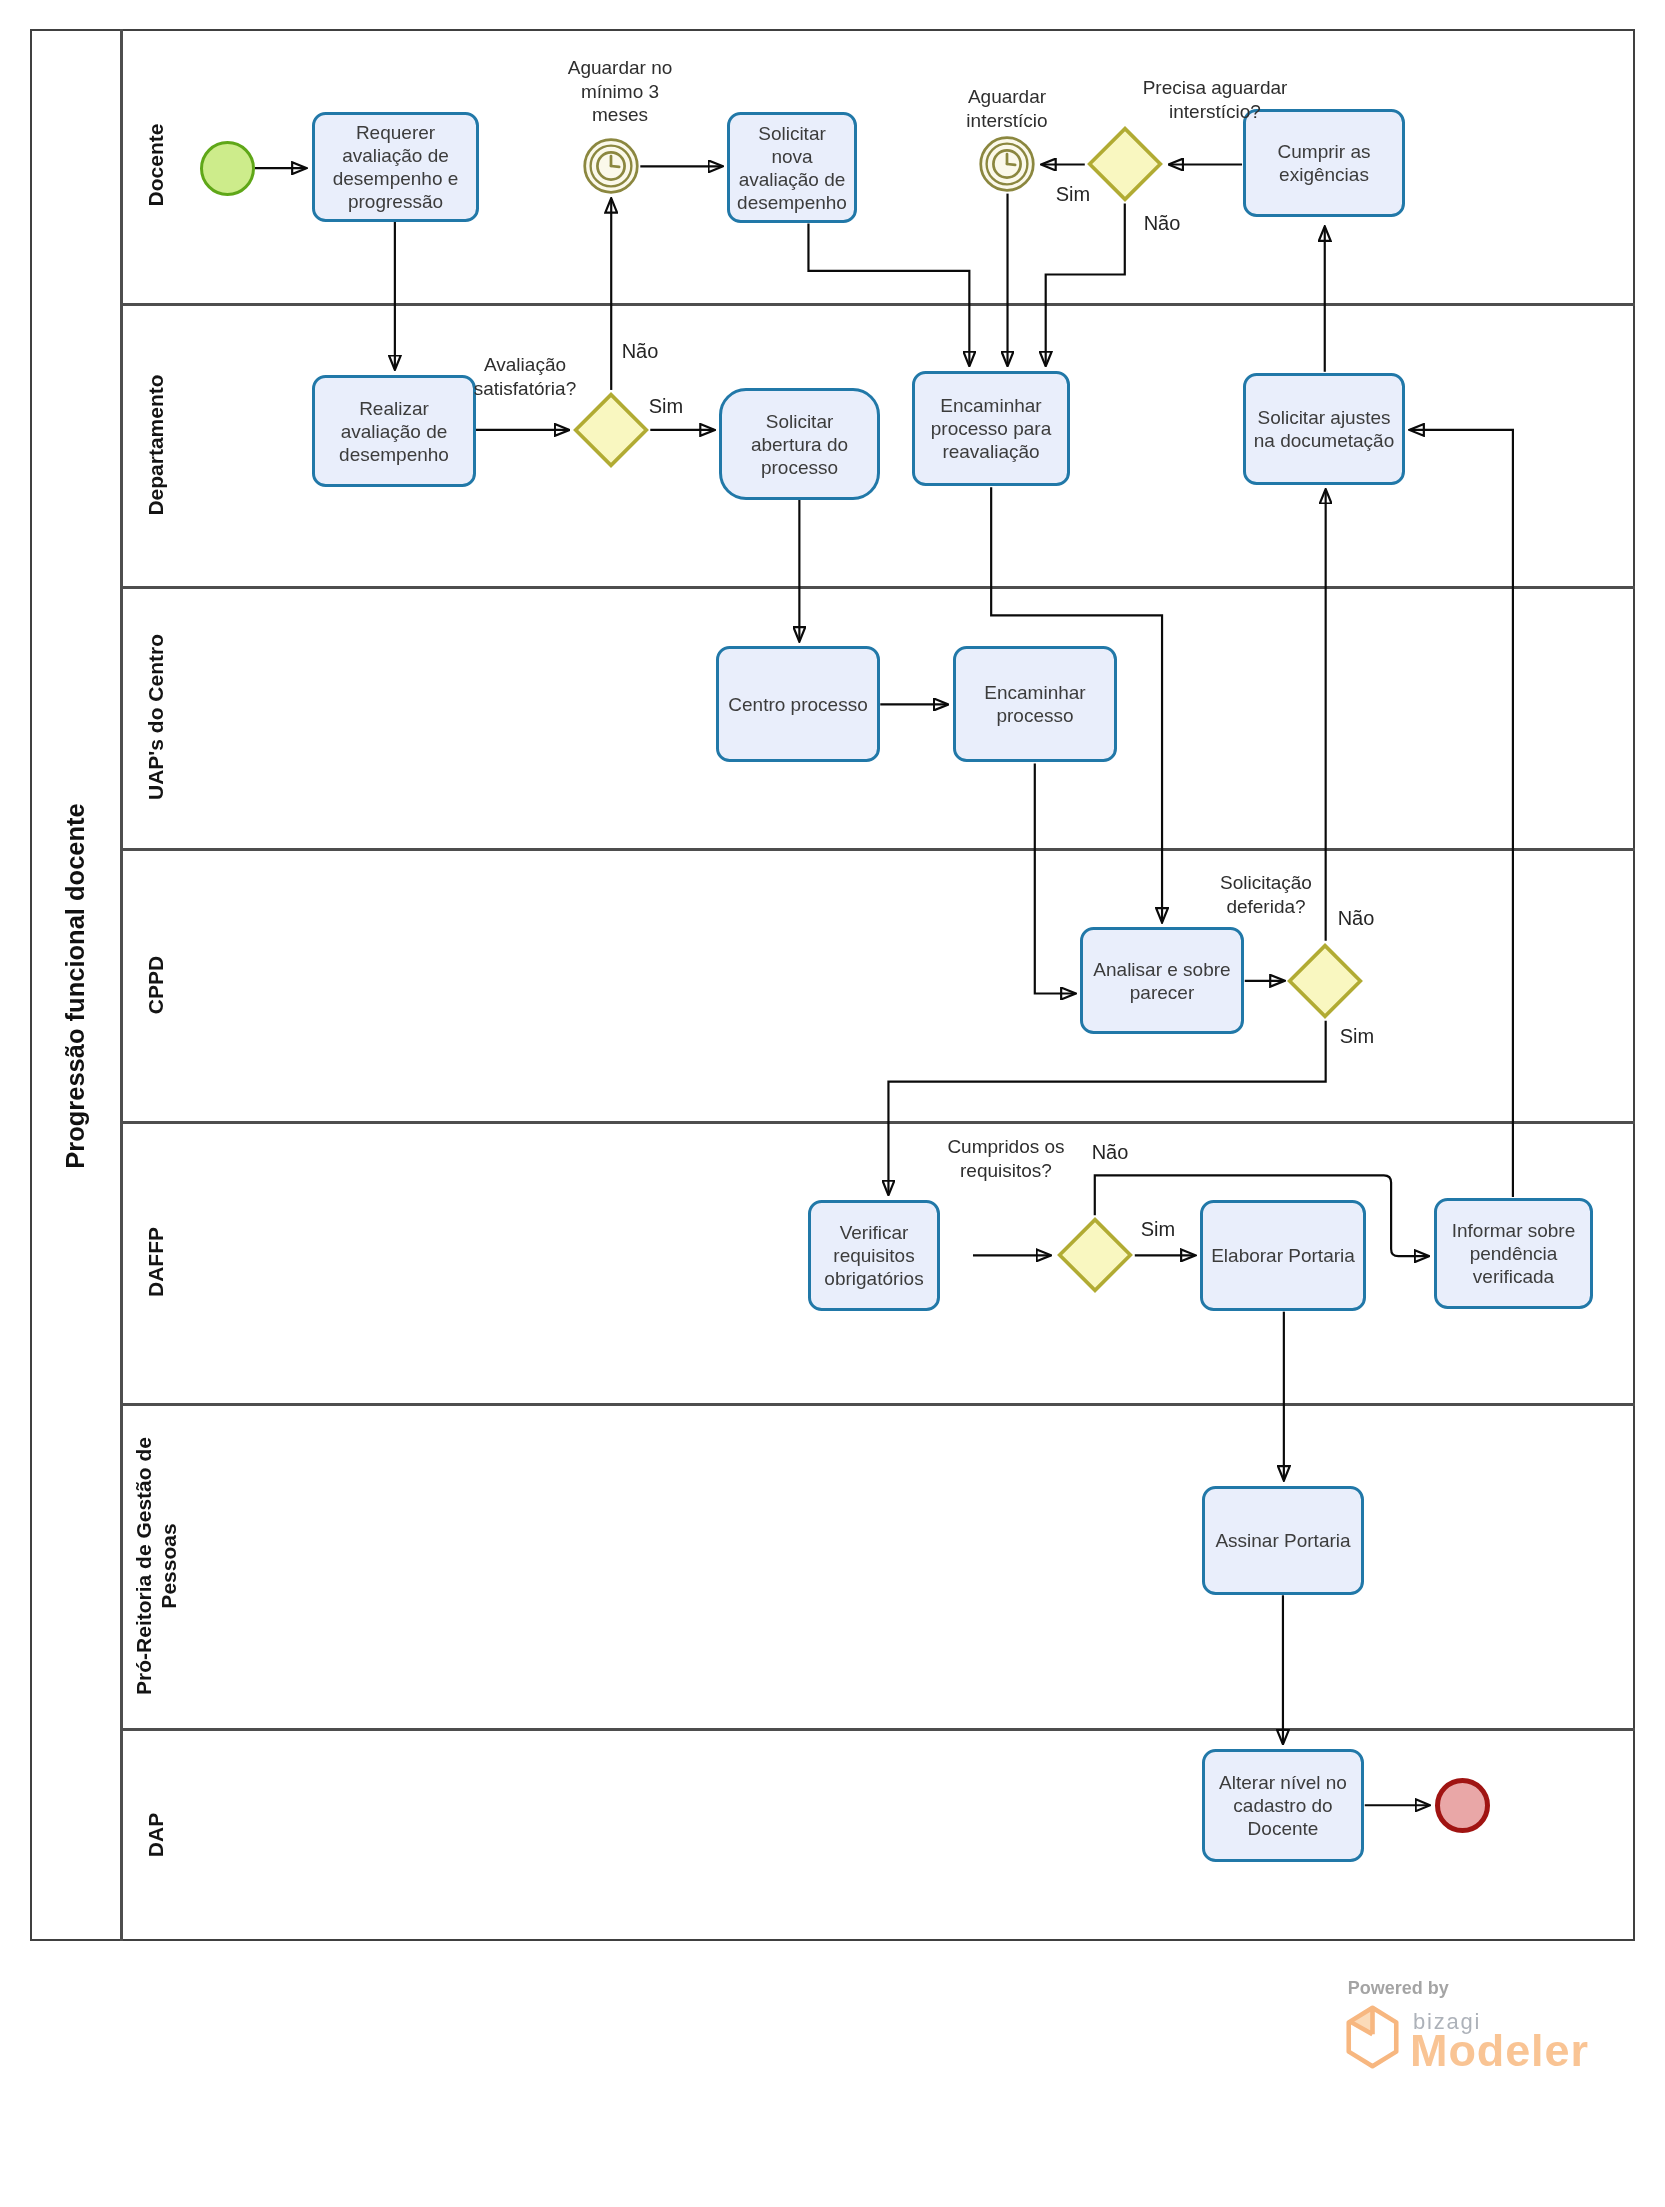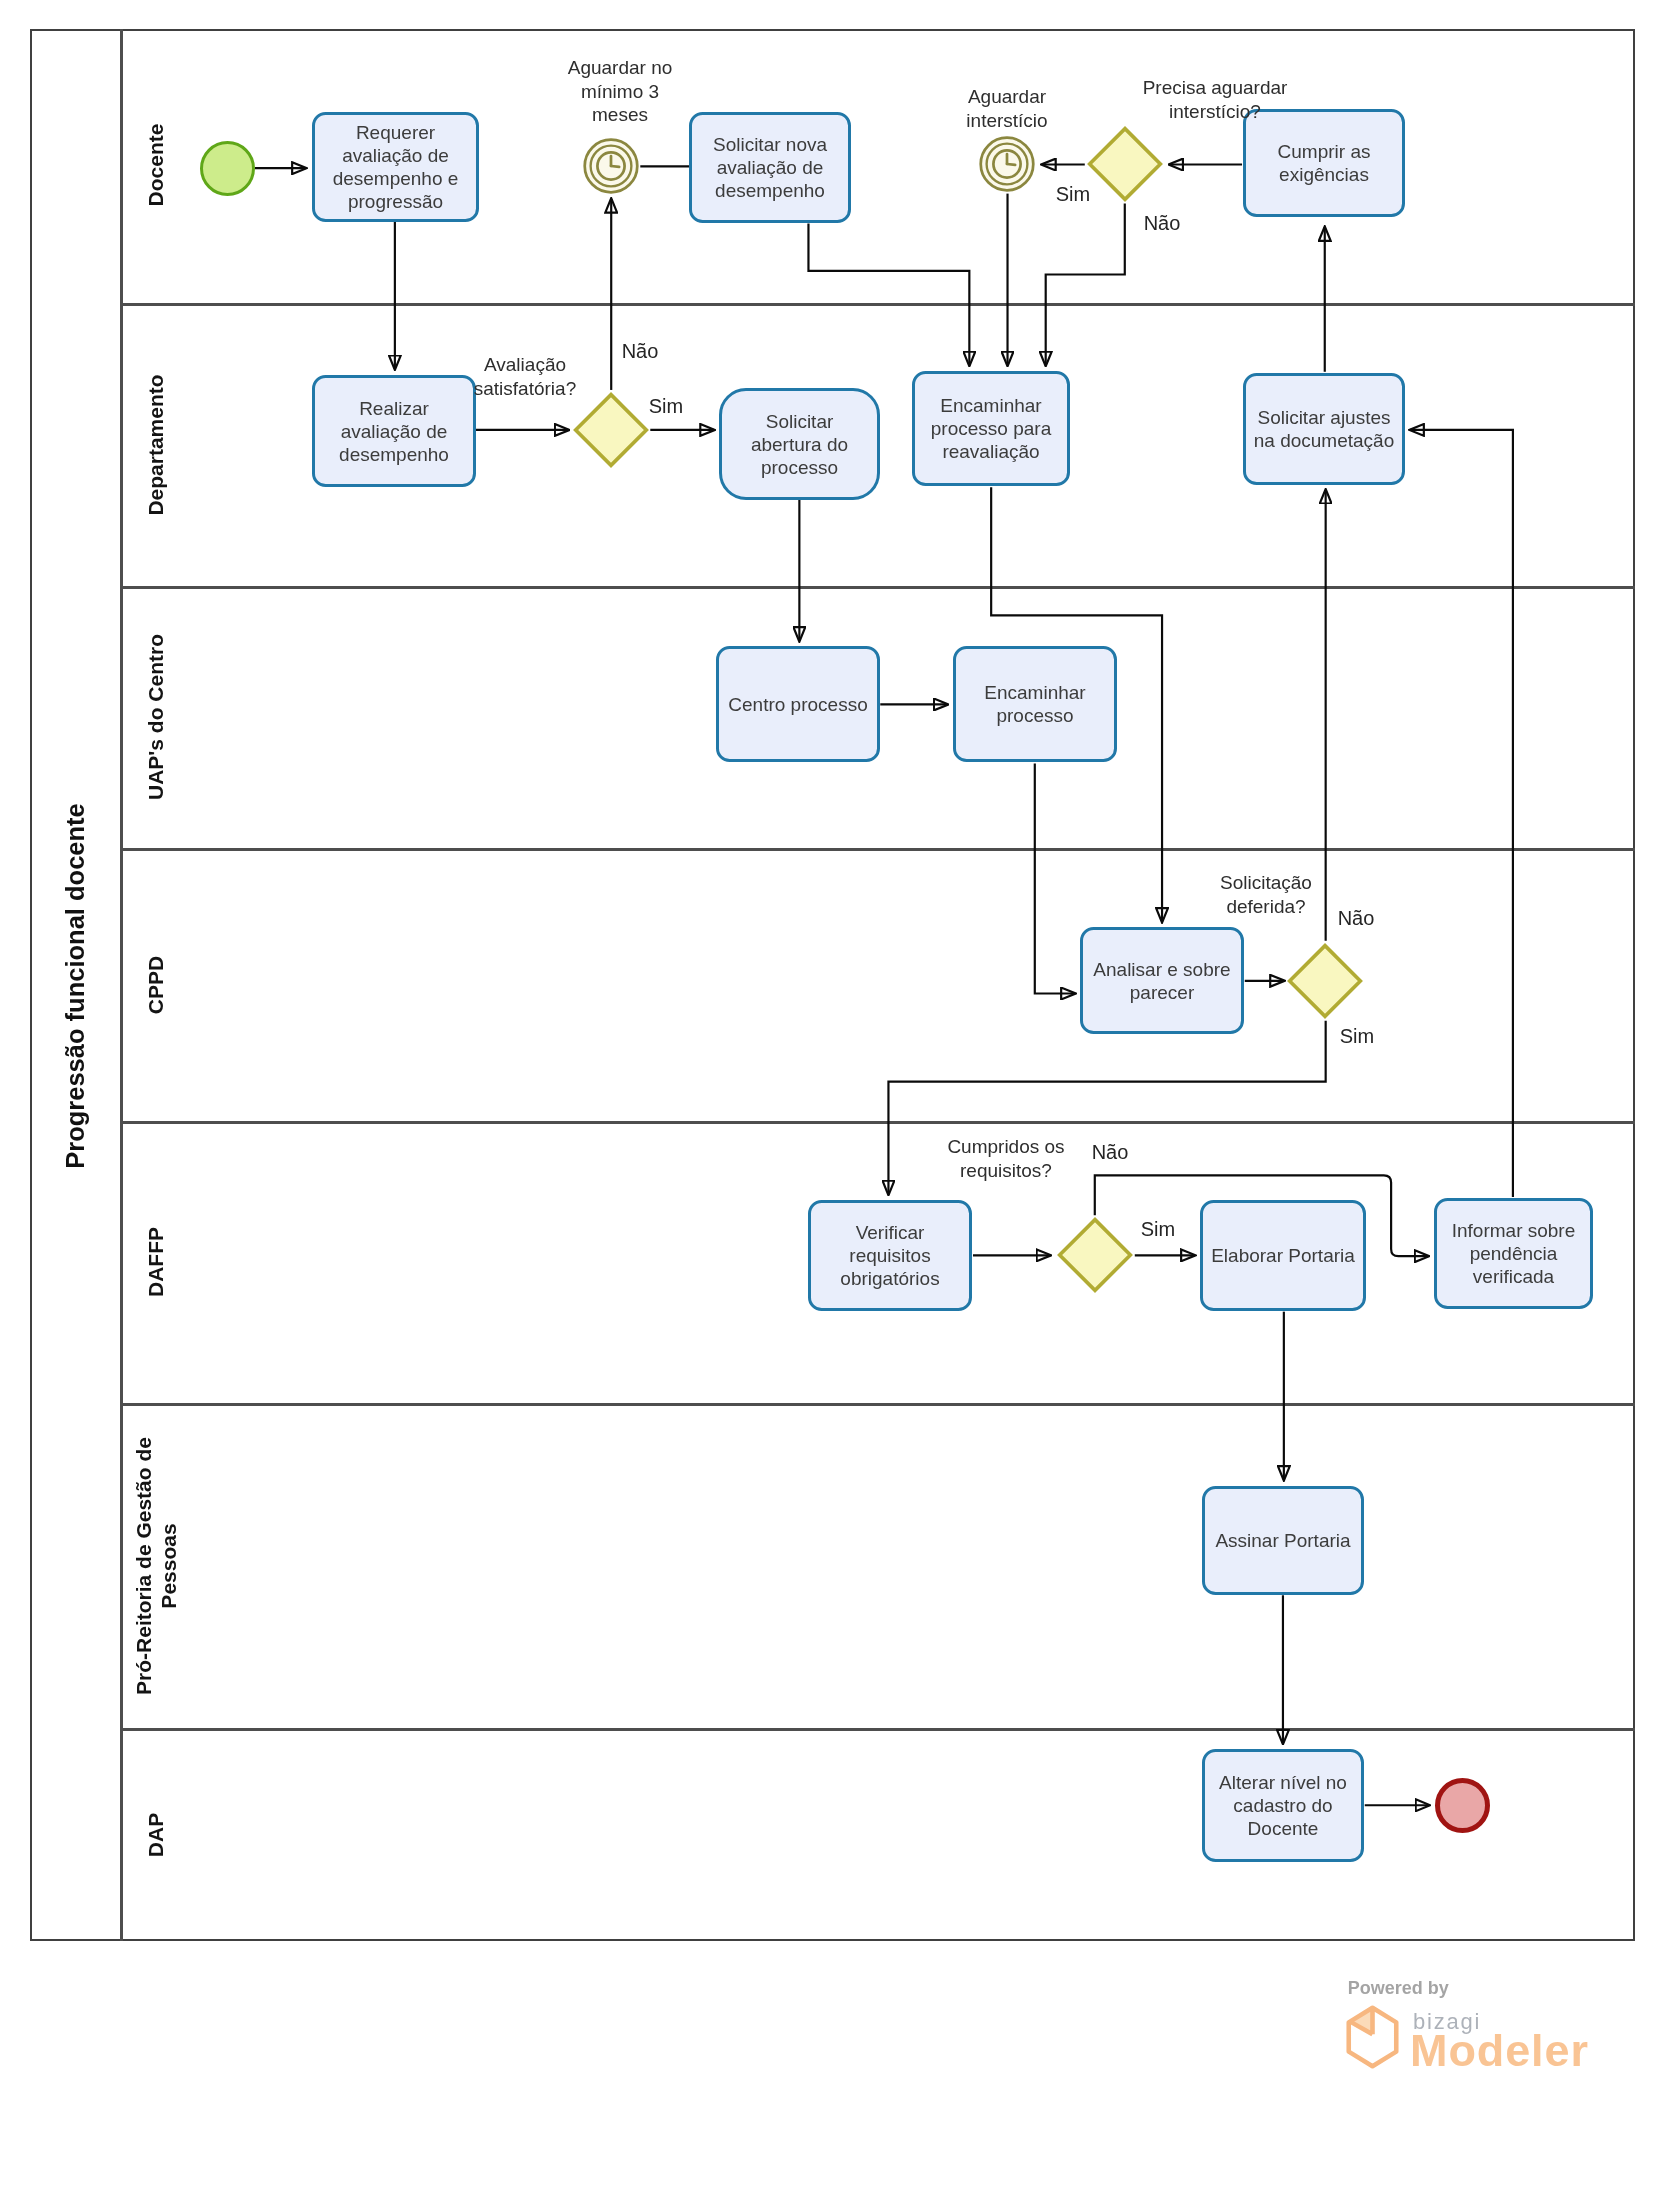--- a/index.html
+++ b/index.html
@@ -108,21 +108,21 @@
     <path d="M1664,1317 L1664,473 L1551,473" marker-end="url(#arrow)"></path>
     <path d="M1457,409 L1457,250" marker-end="url(#arrow)"></path>
     <path d="M1412,1443 L1412,1628" marker-end="url(#arrow)"></path>
     <path d="M1411,1755 L1411,1918" marker-end="url(#arrow)"></path>
     <path d="M1501,1986 L1572,1986" marker-end="url(#arrow)"></path>
   </svg>
 
   <div class="task" style="left:312px;top:112px;width:167px;height:110px;">
       <span>Requerer avaliação de desempenho e progressão</span>
     </div>
-  <div class="task" style="left:689px;top:112px;width:162px;height:111px;">
+  <div class="task" style="left:727px;top:112px;width:130px;height:111px;">
       <span>Solicitar nova avaliação de desempenho</span>
     </div>
   <div class="task" style="left:1243px;top:109px;width:162px;height:108px;">
       <span>Cumprir as exigências</span>
     </div>
   <div class="task" style="left:312px;top:375px;width:164px;height:112px;">
       <span>Realizar avaliação de desempenho</span>
     </div>
   <div class="task" style="left:719px;top:388px;width:161px;height:112px;border-radius:27px;">
       <span>Solicitar abertura do processo</span>
@@ -135,21 +135,21 @@
     </div>
   <div class="task" style="left:716px;top:646px;width:164px;height:116px;">
       <span>Centro processo</span>
     </div>
   <div class="task" style="left:953px;top:646px;width:164px;height:116px;">
       <span>Encaminhar processo</span>
     </div>
   <div class="task" style="left:1080px;top:927px;width:164px;height:107px;">
       <span>Analisar e sobre parecer</span>
     </div>
-  <div class="task" style="left:808px;top:1200px;width:164px;height:111px;">
+  <div class="task" style="left:808px;top:1200px;width:132px;height:111px;">
       <span>Verificar requisitos obrigatórios</span>
     </div>
   <div class="task" style="left:1200px;top:1200px;width:166px;height:111px;">
       <span>Elaborar Portaria</span>
     </div>
   <div class="task" style="left:1434px;top:1198px;width:159px;height:111px;">
       <span>Informar sobre pendência verificada</span>
     </div>
   <div class="task" style="left:1202px;top:1486px;width:162px;height:109px;">
       <span>Assinar Portaria</span>

